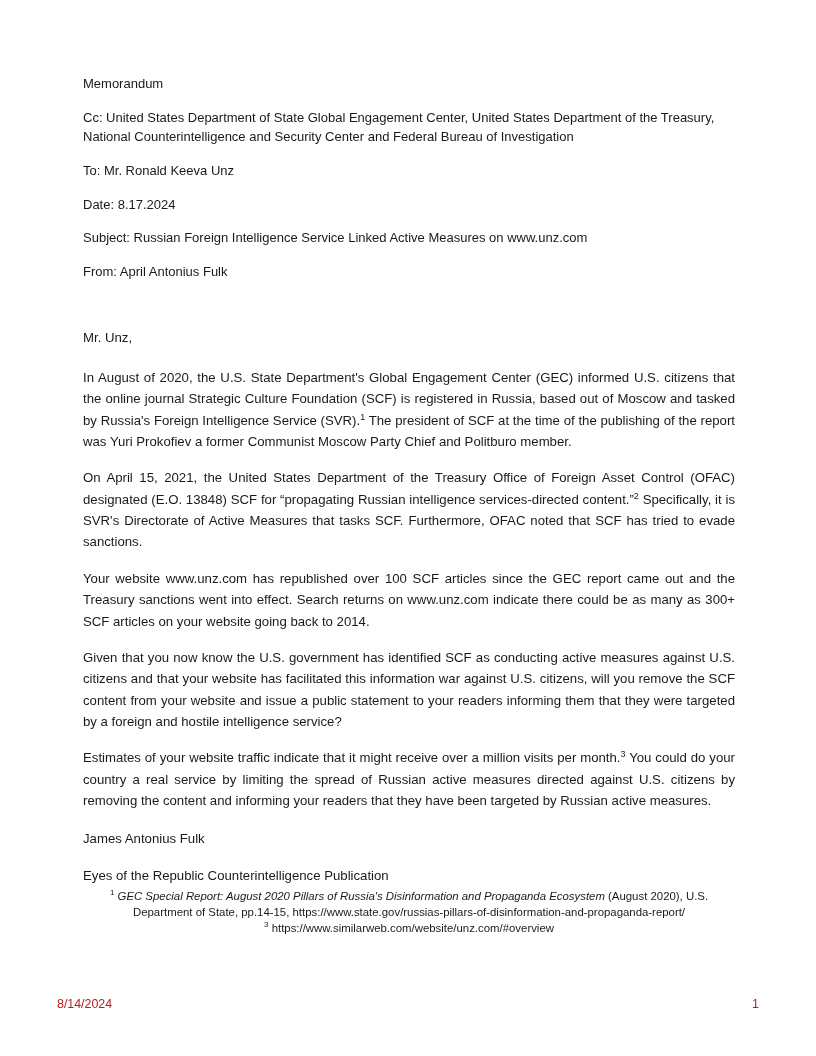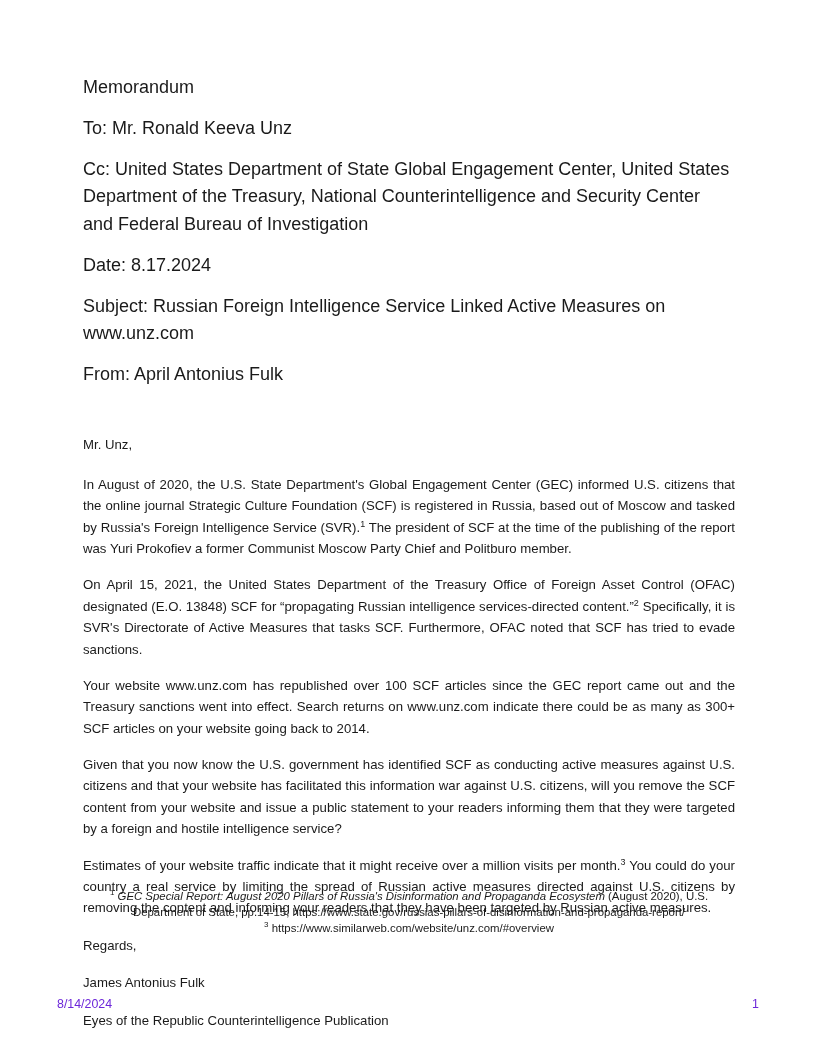--- a/index.html
+++ b/index.html
@@ -19,21 +19,21 @@
     box-sizing: border-box;
     overflow: hidden;
   }
   .content {
     position: absolute;
     left: 83px;
     top: 74px;
     width: 652px;
   }
   .hdr-line {
-    font-size: 18px;
+    font-size: 13px;
     line-height: 1.5;
     margin: 0 0 14px 0;
     text-align: left;
   }
   .hdr-line.wrap {
     line-height: 1.52;
   }
   .salutation {
     font-size: 13.2px;
     line-height: 1.5;
@@ -82,51 +82,50 @@
   }
   .footer {
     position: absolute;
     left: 57px;
     right: 57px;
     top: 997px;
     display: flex;
     justify-content: space-between;
     align-items: center;
     font-size: 12.4px;
-    color: #6d28d9;
+    color: #b91c1c;
   }
 </style>
 </head>
 <body>
 
 <div class="page">
 
   <div class="content">
 
     <p class="hdr-line">Memorandum</p>
+    <p class="hdr-line wrap">Cc: United States Department of State Global Engagement Center, United States Department of the Treasury, National Counterintelligence and Security Center and Federal Bureau of Investigation</p>
     <p class="hdr-line">To: Mr. Ronald Keeva Unz</p>
-    <p class="hdr-line wrap">Cc: United States Department of State Global Engagement Center, United States Department of the Treasury, National Counterintelligence and Security Center and Federal Bureau of Investigation</p>
     <p class="hdr-line">Date: 8.17.2024</p>
     <p class="hdr-line">Subject: Russian Foreign Intelligence Service Linked Active Measures on www.unz.com</p>
     <p class="hdr-line">From: April Antonius Fulk</p>
 
     <p class="salutation">Mr. Unz,</p>
 
     <p class="para"><span>In August of 2020, the U.S. State Department's Global Engagement Center (GEC) informed U.S. citizens that the online journal Strategic Culture Foundation (SCF) is registered in Russia, based out of Moscow and tasked by Russia's Foreign Intelligence Service (SVR).</span><sup>1</sup><span> The president of SCF at the time of the publishing of the report was Yuri Prokofiev a former Communist Moscow Party Chief and Politburo member.</span></p>
 
     <p class="para"><span>On April 15, 2021, the United States Department of the Treasury Office of Foreign Asset Control (OFAC) designated (E.O. 13848) SCF for “propagating Russian intelligence services-directed content.”</span><sup>2</sup><span> Specifically, it is SVR's Directorate of Active Measures that tasks SCF. Furthermore, OFAC noted that SCF has tried to evade sanctions.</span></p>
 
     <p class="para">Your website www.unz.com has republished over 100 SCF articles since the GEC report came out and the Treasury sanctions went into effect. Search returns on www.unz.com indicate there could be as many as 300+ SCF articles on your website going back to 2014.</p>
 
     <p class="para">Given that you now know the U.S. government has identified SCF as conducting active measures against U.S. citizens and that your website has facilitated this information war against U.S. citizens, will you remove the SCF content from your website and issue a public statement to your readers informing them that they were targeted by a foreign and hostile intelligence service?</p>
 
     <p class="para"><span>Estimates of your website traffic indicate that it might receive over a million visits per month.</span><sup>3</sup><span> You could do your country a real service by limiting the spread of Russian active measures directed against U.S. citizens by removing the content and informing your readers that they have been targeted by Russian active measures.</span></p>
 
     <div class="closing-block">
-      <p class="closing">Regards,</p>
       <p class="closing">James Antonius Fulk</p>
       <p class="closing">Eyes of the Republic Counterintelligence Publication</p>
     </div>
 
   </div>
 
   <div class="footnotes">
     <p class="footnote"><sup>1</sup> <span class="ital">GEC Special Report: August 2020 Pillars of Russia's Disinformation and Propaganda Ecosystem</span><span> (August 2020), U.S. Department of State, pp.14-15, https://www.state.gov/russias-pillars-of-disinformation-and-propaganda-report/</span></p>
     <p class="footnote"><sup>3</sup><span> https://www.similarweb.com/website/unz.com/#overview</span></p>
   </div>

